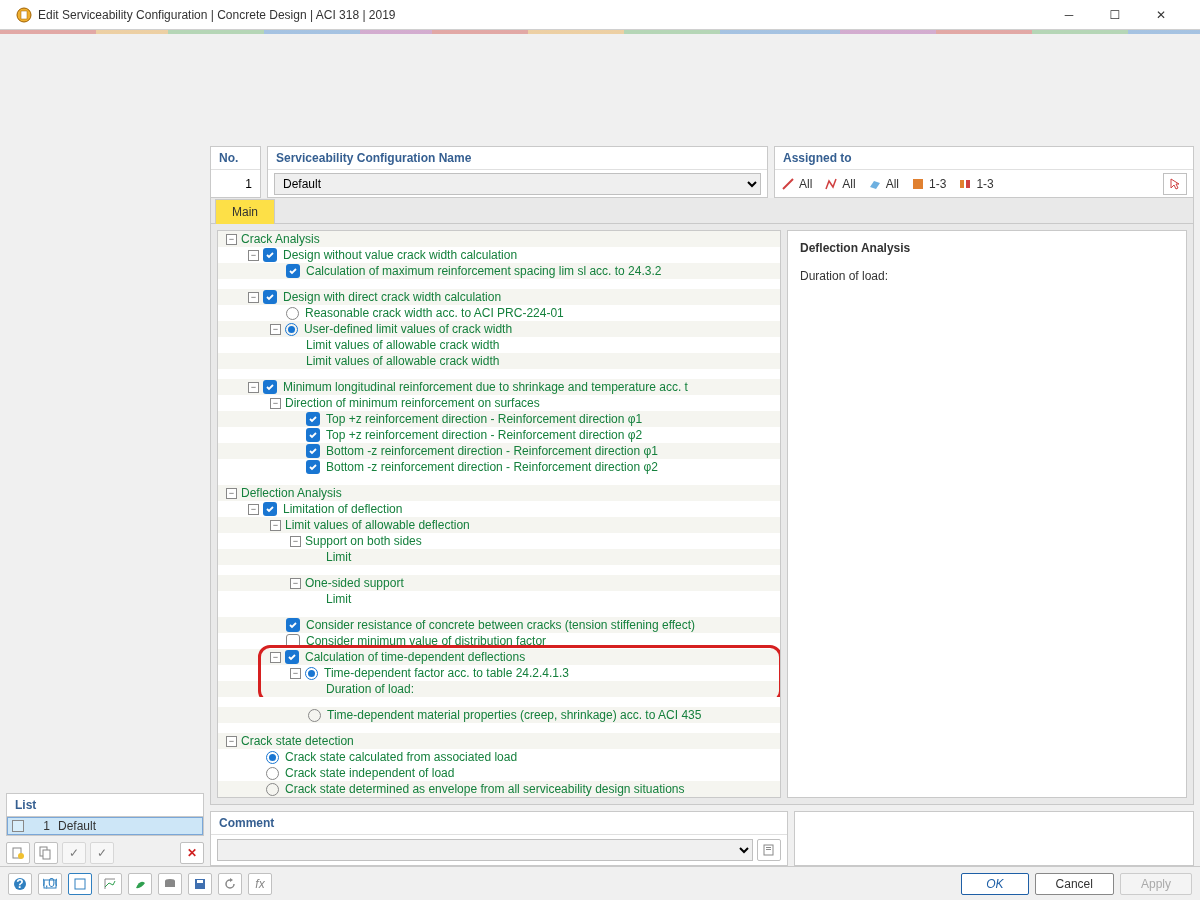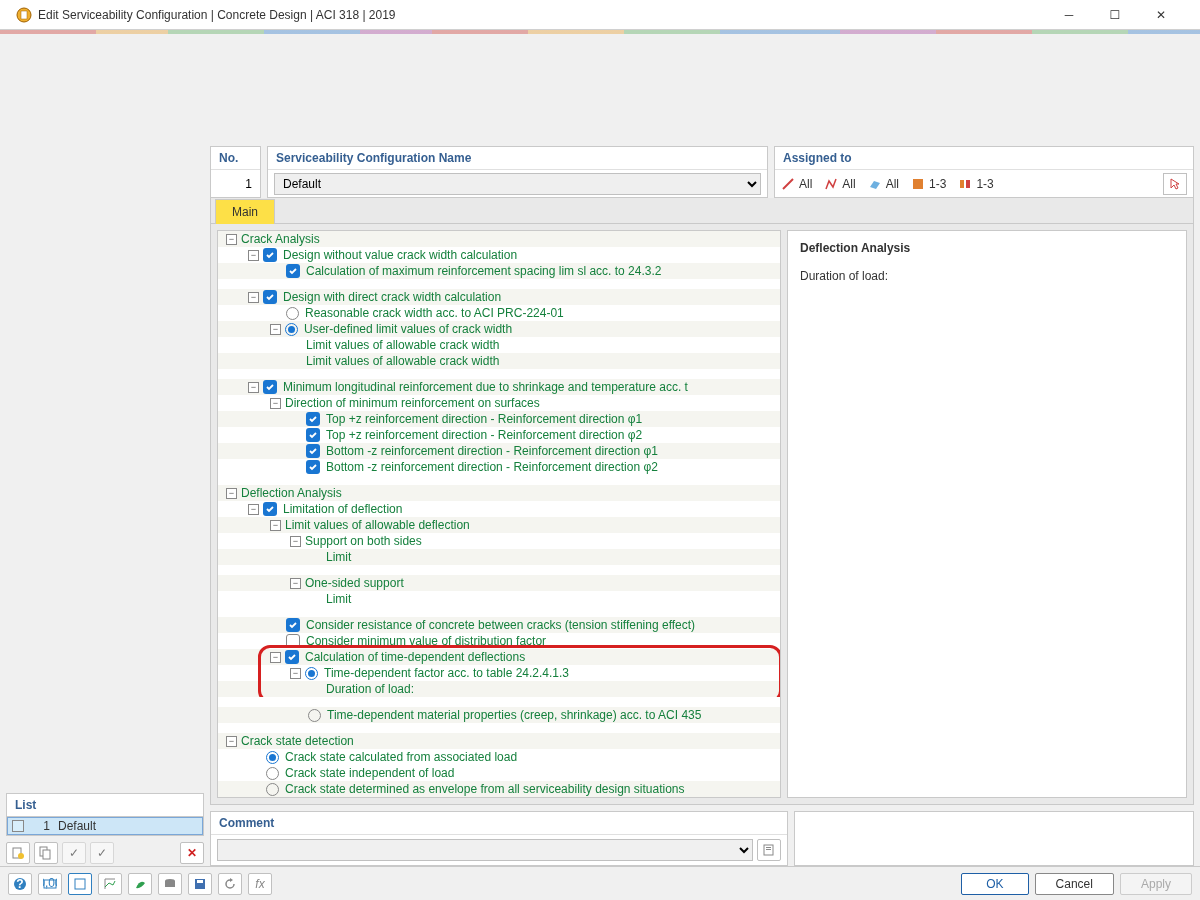--- a/index.html
+++ b/index.html
@@ -53,21 +53,21 @@
 .lbl { color:#15803d; white-space:nowrap;}
 .num { left:688px; width:44px; text-align:right; color:#333;}
 .redbox { border:3px solid #d62020; border-radius:12px; position:absolute; pointer-events:none;}
 .commentrow { display:flex; gap:6px; margin-top:6px;}
 .comment-box { flex:1; background:#fff; border:1px solid #c9c9c9;}
 .comment-box .box-body { padding:4px 6px; gap:4px;}
 .comment-box select { flex:1; height:22px; border:1px solid #c0c0c0; background:#f0f0f0;}
 .comment-right { width:400px; background:#fff; border:1px solid #c9c9c9;}
 .bottombar { height:34px; border-top:1px solid #c9c9c9; background:#f0f0f0; display:flex; align-items:center; padding:0 8px; gap:6px;}
 .bottombar .spacer { flex:1;}
-.mainbtn { height:22px; padding:0 24px; border:1px solid #1e5fa6; background:#fff; color:#1e5fa6; border-radius:2px;}
+.mainbtn { height:22px; padding:0 24px; border:1px solid #1e5fa6; background:#fff; color:#1e5fa6; border-radius:2px;font-style:italic;}
 .secbtn { height:22px; padding:0 20px; border:1px solid #888; background:#fff; color:#333; border-radius:2px;}
 .disbtn { height:22px; padding:0 20px; border:1px solid #ccc; background:#f4f4f4; color:#aaa; border-radius:2px;}
 .info-panel .ih { color:#333; font-weight:600; margin-bottom:14px;}
 .info-panel .it { color:#333;}
 </style>
 </head>
 <body>
 
 <div class="titlebar">
   <svg class="icon" viewBox="0 0 16 16">

